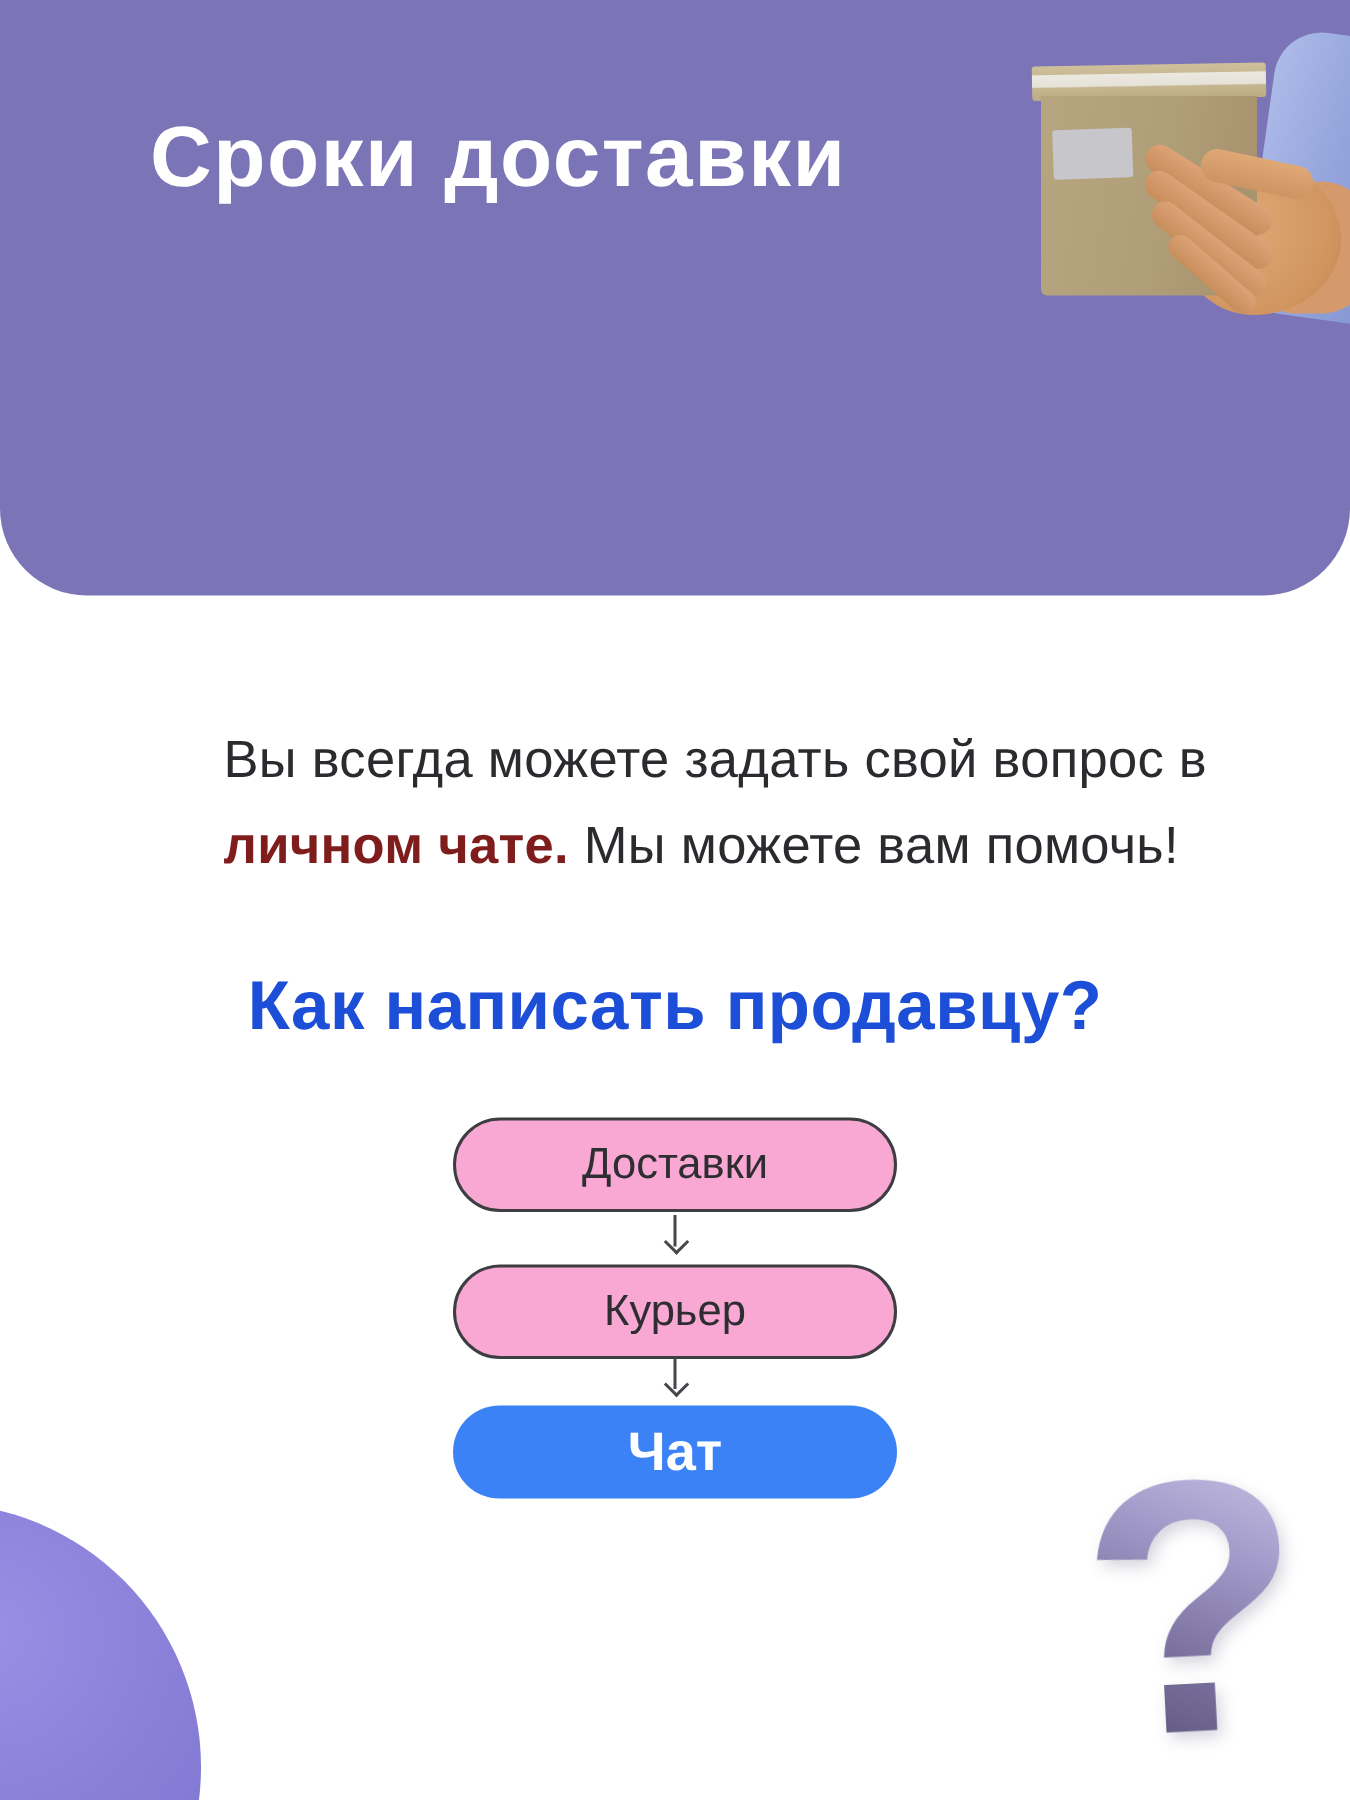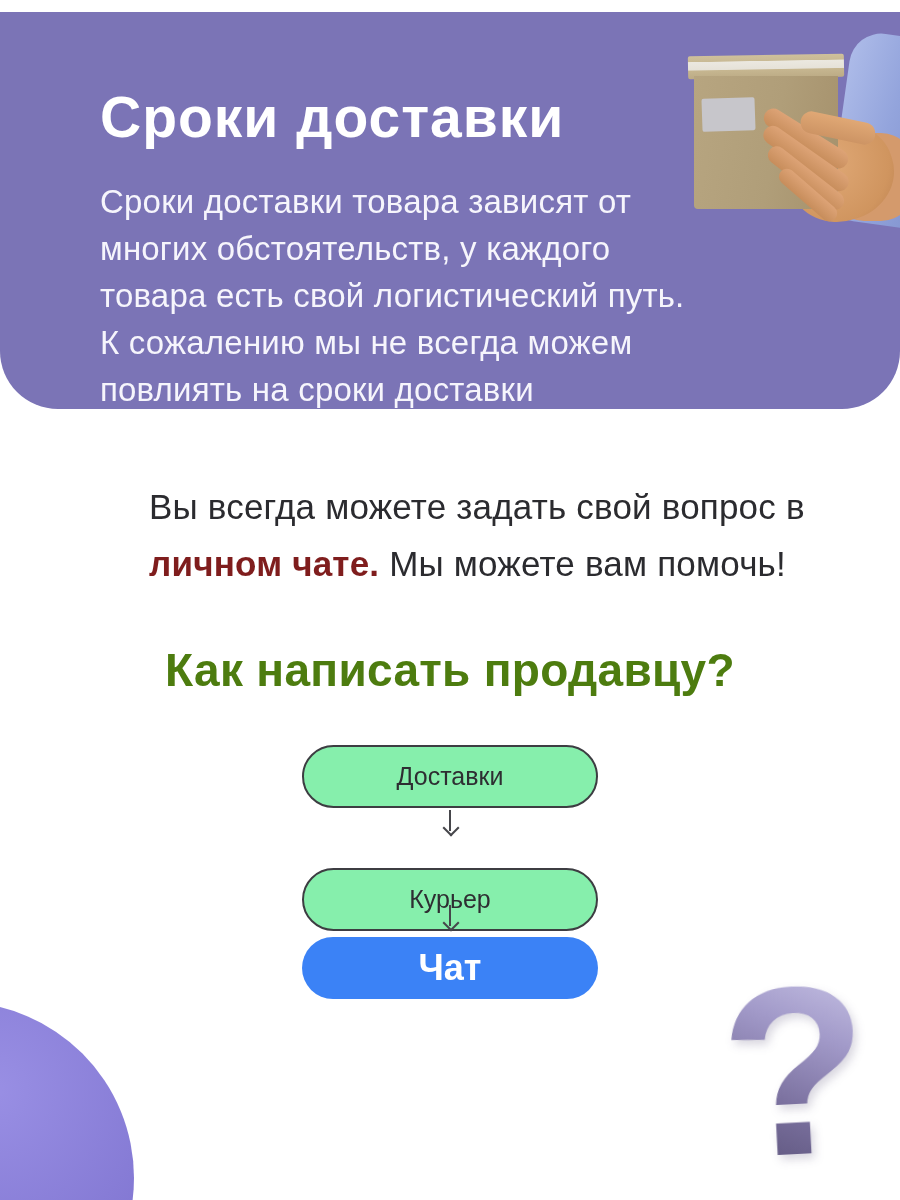--- a/index.html
+++ b/index.html
@@ -3,21 +3,21 @@
 <meta charset="utf-8">
 <style>
   html,body{margin:0;padding:0;background:#ffffff;}
   .canvas{
     position:relative;width:900px;height:1200px;background:#ffffff;
     overflow:hidden;font-family:"Liberation Sans",sans-serif;
   }
   
   .hero{
     position:absolute;left:0;top:0;width:900px;height:397px;
-    background:#7b74b6;border-radius:0 0 58px 58px;margin-top:12px;
+    background:#7b74b6;border-radius:0 0 58px 58px;
   }
   .hero-title{
     position:absolute;left:100px;top:75px;margin:0;
     font-size:57px;line-height:60px;font-weight:bold;color:#ffffff;
     letter-spacing:1px;white-space:nowrap;
   }
   .hero-body{
     position:absolute;left:100px;top:166px;margin:0;
     font-size:33px;line-height:47px;color:#f6f5fc;letter-spacing:.2px;
   }
@@ -55,31 +55,31 @@
     background:linear-gradient(180deg,#e0a875 0%,#cd9464 100%);}
   
   .intro{
     position:absolute;left:133px;top:462px;margin:16px;
     font-size:35px;line-height:57px;color:#2b2b2f;letter-spacing:.2px;white-space:nowrap;
   }
   .intro b{font-weight:bold;color:#7f1d1d;}
   
   .howto{
     position:absolute;left:0;top:642px;width:900px;margin:0;text-align:center;
-    font-size:46px;line-height:56px;font-weight:bold;color:#4d7c0f;letter-spacing:.3px;
+    font-size:46px;line-height:56px;font-weight:bold;color:#1d4ed8;letter-spacing:.3px;
   }
   
   .pill{
     position:absolute;left:302px;width:296px;height:63px;box-sizing:border-box;
     border-radius:32px;display:flex;align-items:center;justify-content:center;
-    font-size:25px;color:#2e2e32;background:#86efac;
+    font-size:29px;color:#2e2e32;background:#f9a8d4;
   }
   .pill.outline{border:2px solid #3d3d42;}
   .pill.filled{background:#3b82f6;color:#ffffff;font-weight:bold;font-size:36px;border:none;}
-  .pill1{top:745px;} .pill2{top:868px;text-align:right;} .pill3{top:937px;height:62px;}
+  .pill1{top:745px;} .pill2{top:843px;text-align:right;} .pill3{top:937px;height:62px;}
   .arrow{position:absolute;left:302px;width:296px;height:28px;}
   .arrow1{top:810px;} .arrow2{top:905px;}
   .arrow .shaft{
     position:absolute;left:50%;top:0;width:2px;height:21px;margin-left:-1px;background:#46464b;
   }
   .arrow .head{
     position:absolute;left:50%;top:12px;width:10px;height:10px;margin-left:-5px;
     border-right:2px solid #46464b;border-bottom:2px solid #46464b;transform:rotate(45deg);
   }
   
@@ -95,27 +95,20 @@
     filter:drop-shadow(3px 5px 5px rgba(40,30,80,.18));
   }
 </style>
 </head>
 <body>
 
 <div class="canvas">
 
   <section class="hero">
     <h1 class="hero-title">Сроки доставки</h1>
-    <p class="hero-body">
-      <span>Сроки доставки товара зависят от</span>
-      <span>многих обстоятельств, у каждого</span>
-      <span>товара есть свой логистический путь.</span>
-      <span>К сожалению мы не всегда можем</span>
-      <span>повлиять на сроки доставки</span>
-    </p>
 
     <div class="parcel">
       <div class="sleeve"></div>
       <div class="wrist"></div>
       <div class="palm"></div>
       <div class="box-lid"></div>
       <div class="box-face">
         <div class="box-label"></div>
       </div>
       <div class="finger f1"></div>

